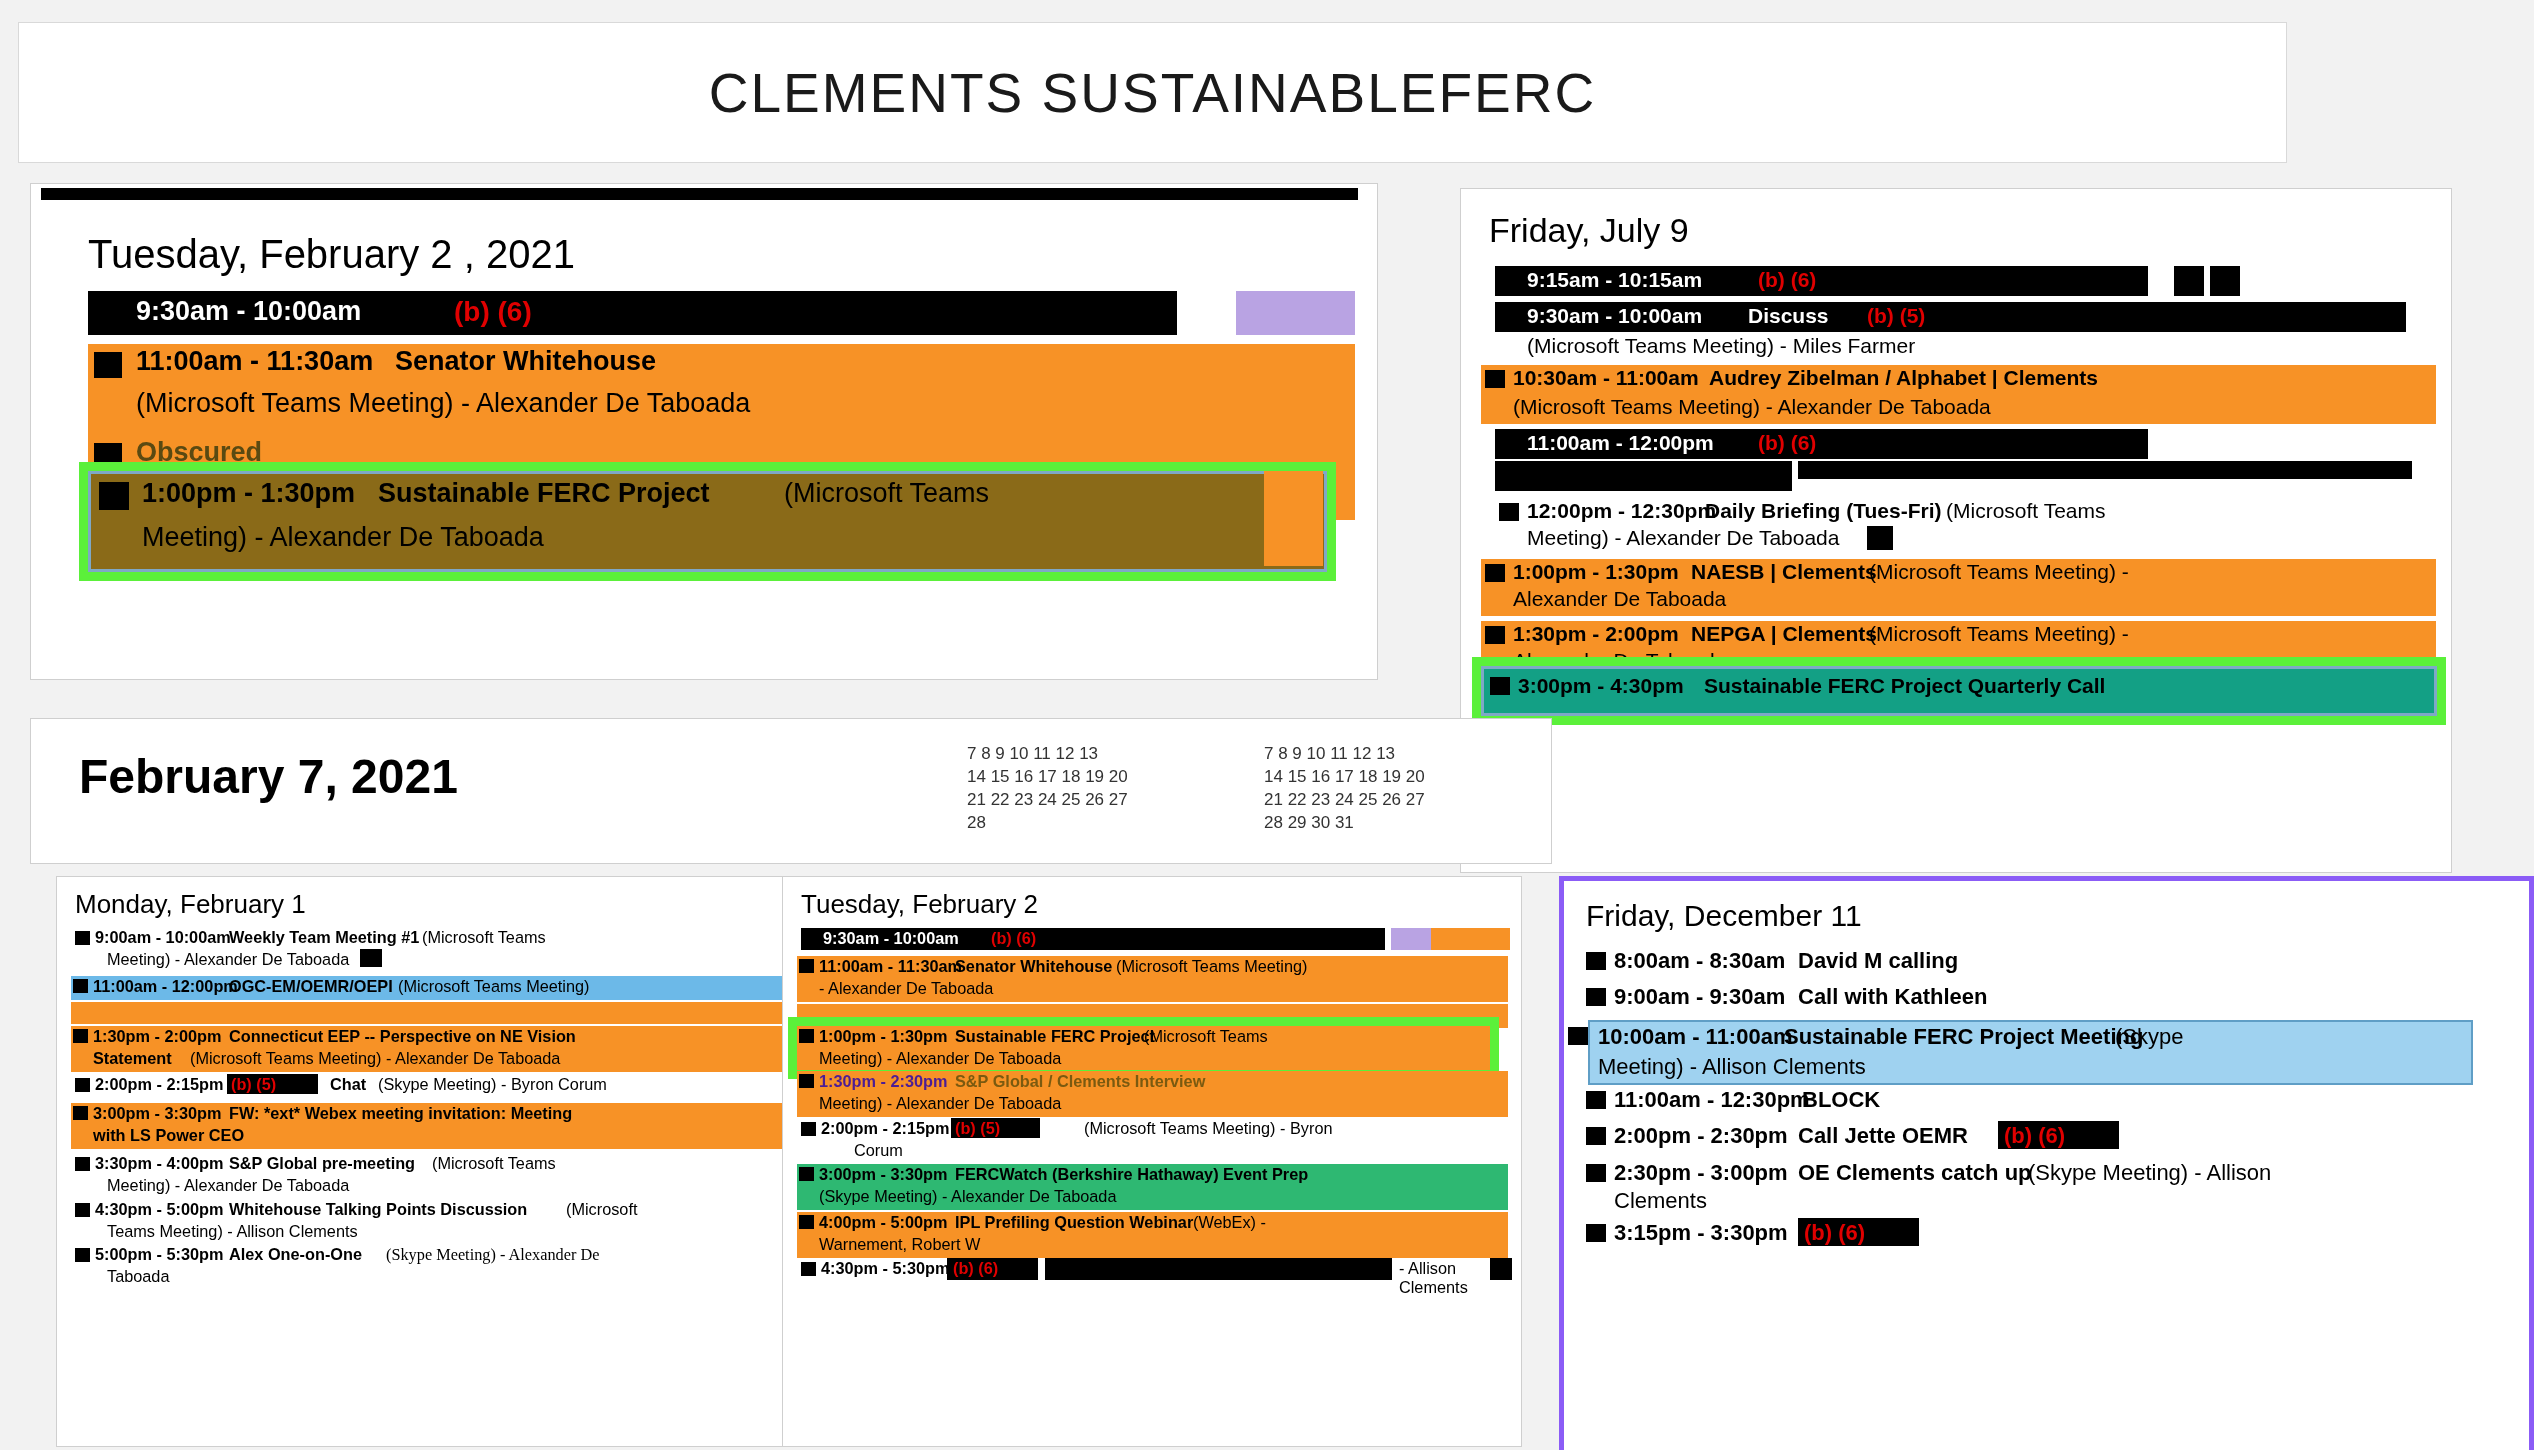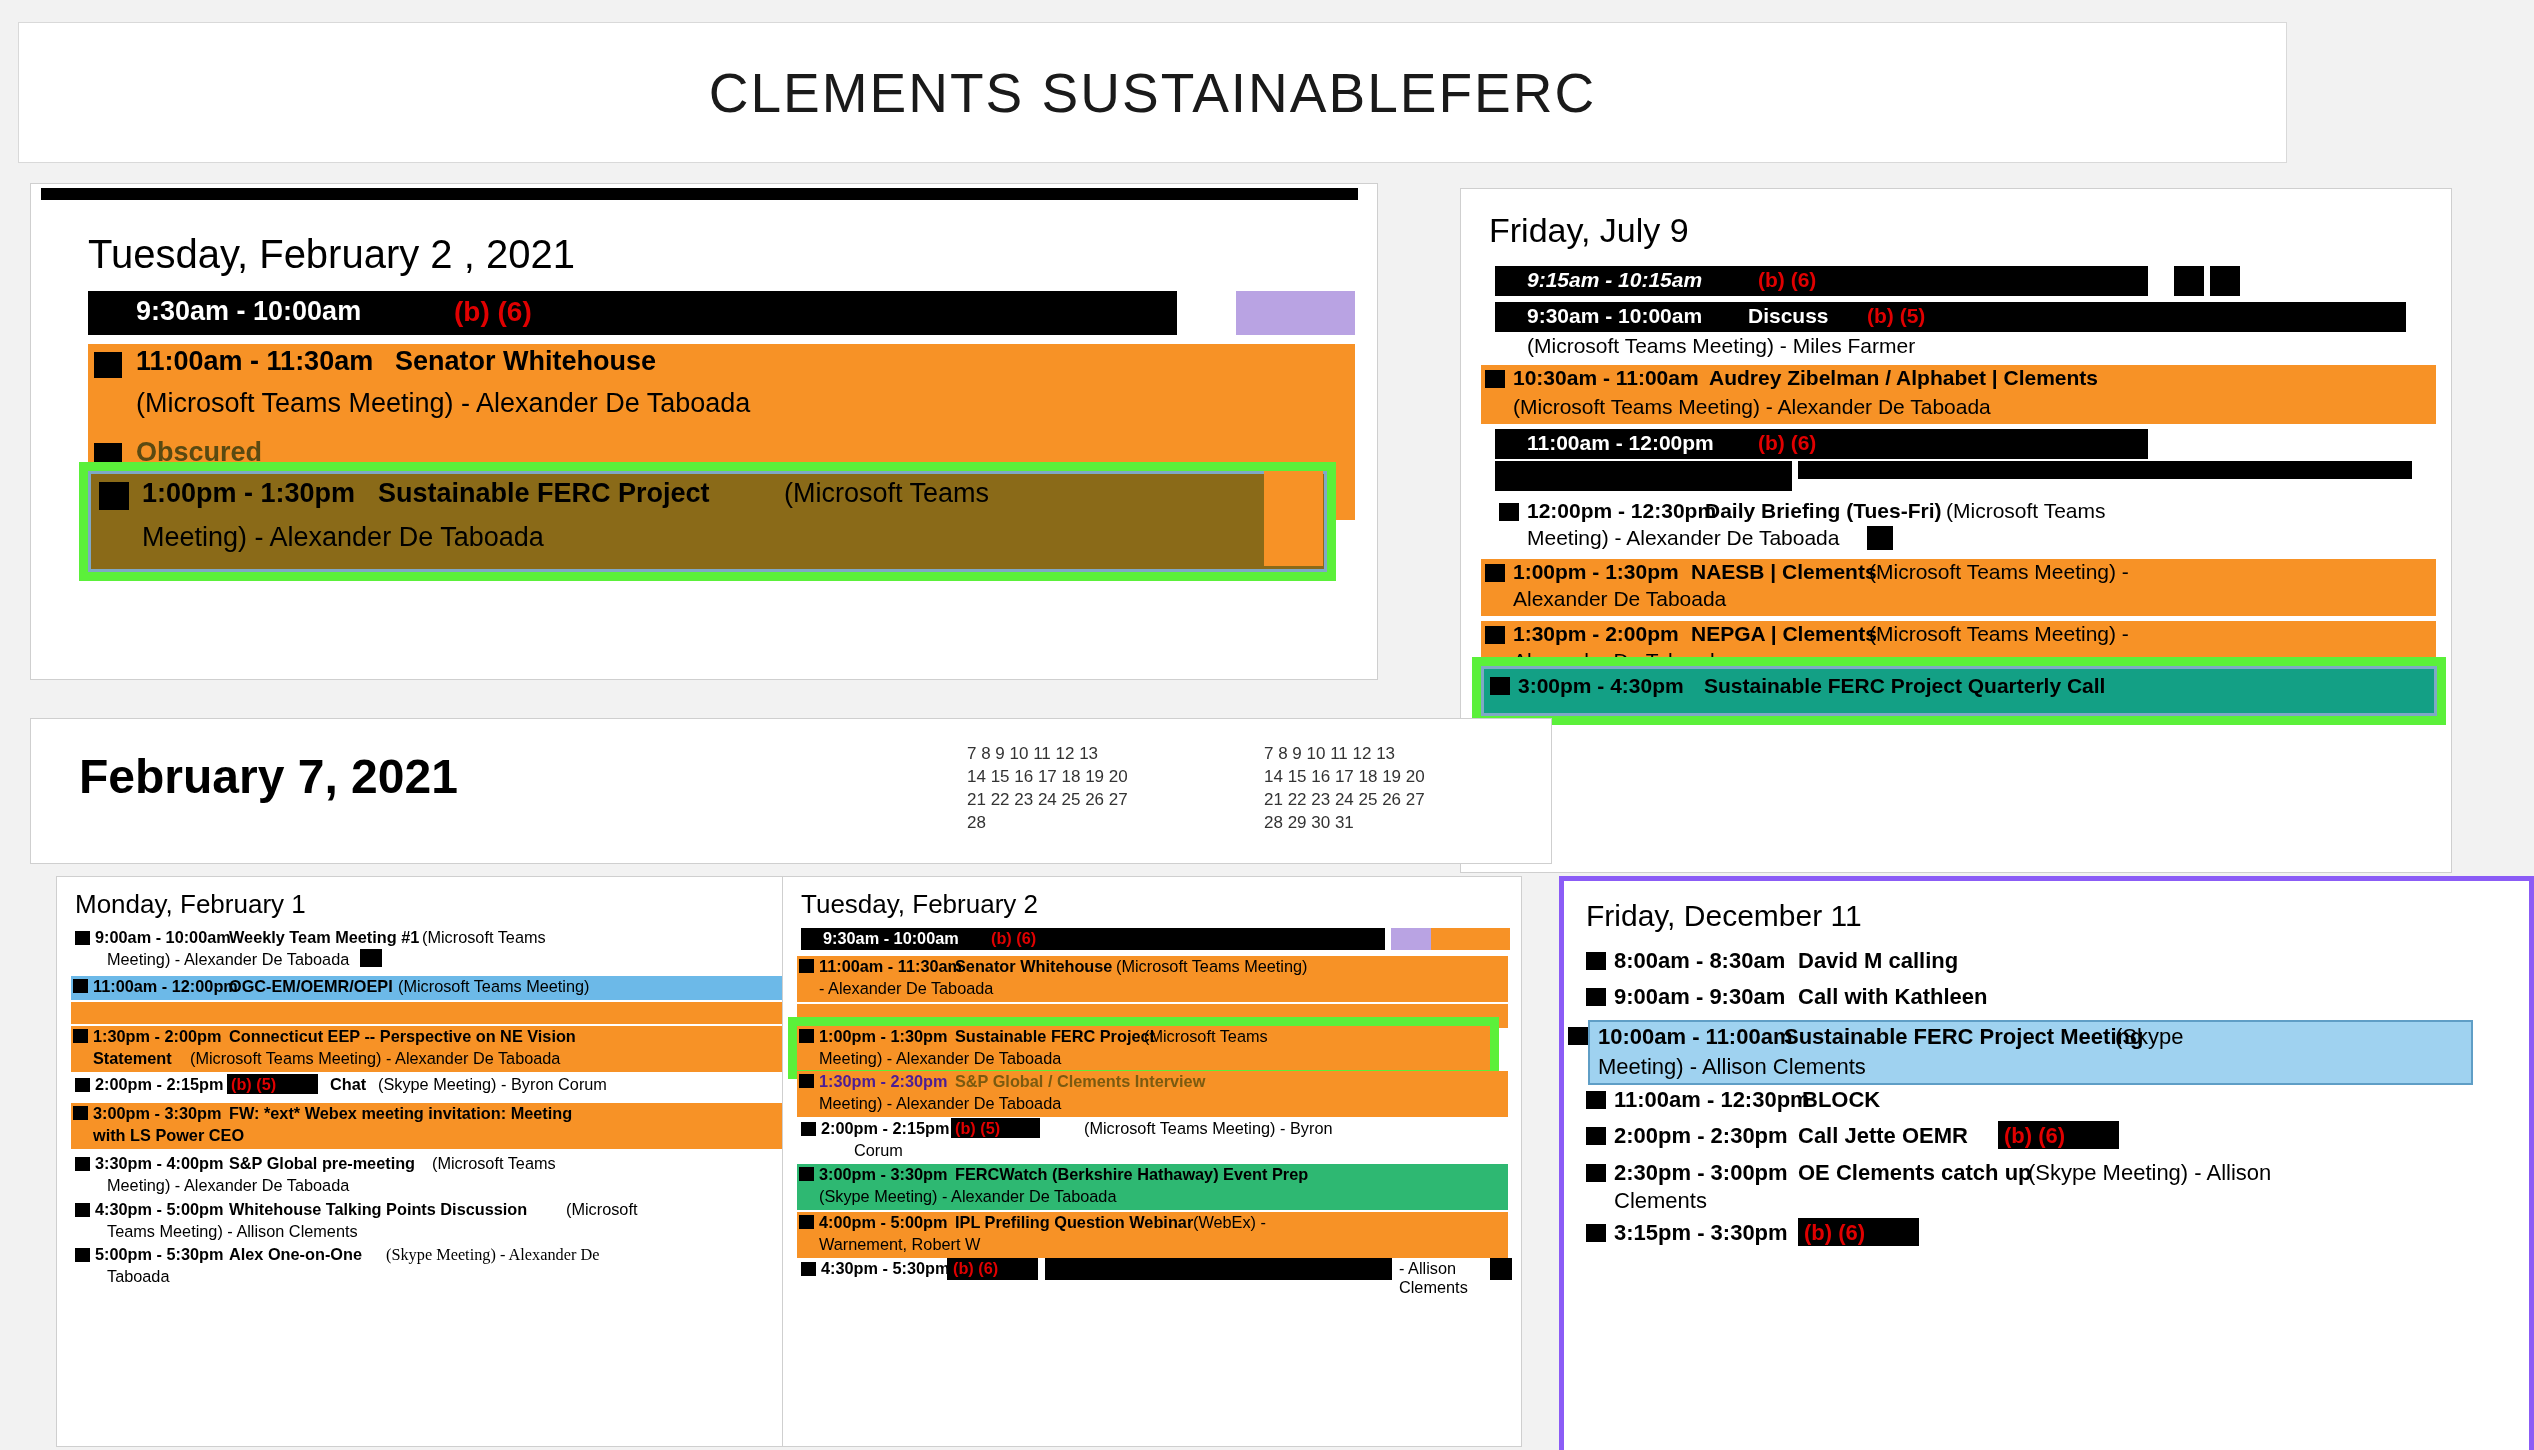--- a/index.html
+++ b/index.html
@@ -123,21 +123,21 @@
 
   <div class="card" id="card-jul9">
     <div class="card-inner">
       <div class="dh">Friday, July 9</div>
 
       <div class="row" style="top:77px;height:32px;">
         <div style="position:absolute;left:14px;top:0;width:653px;height:30px;background:#000;"></div>
         <div style="position:absolute;left:693px;top:0;width:30px;height:30px;background:#000;"></div>
         <div style="position:absolute;left:729px;top:0;width:30px;height:30px;background:#000;"></div>
         <span class="sq" style="position:absolute;left:18px;top:6px;width:20px;height:18px;"></span>
-        <span class="bold" style="position:absolute;left:46px;top:2px;color:#fff;font-style:italic;">9:15am - 10:15am</span>
+        <span class="bold" style="position:absolute;left:46px;top:2px;color:#fff;">9:15am - 10:15am</span>
         <span class="bcode" style="position:absolute;left:277px;top:2px;">(b) (6)</span>
       </div>
 
       <div class="row" style="top:113px;height:57px;">
         <div style="position:absolute;left:14px;top:0;width:911px;height:30px;background:#000;"></div>
         <span class="sq" style="position:absolute;left:18px;top:6px;width:20px;height:18px;"></span>
         <span class="bold" style="position:absolute;left:46px;top:2px;color:#fff;">9:30am - 10:00am</span>
         <span class="bold" style="position:absolute;left:267px;top:2px;color:#fff;">Discuss</span>
         <span class="bcode" style="position:absolute;left:386px;top:2px;">(b) (5)</span>
         <span style="position:absolute;left:46px;top:32px;color:#000;">(Microsoft Teams Meeting) - Miles Farmer</span>

